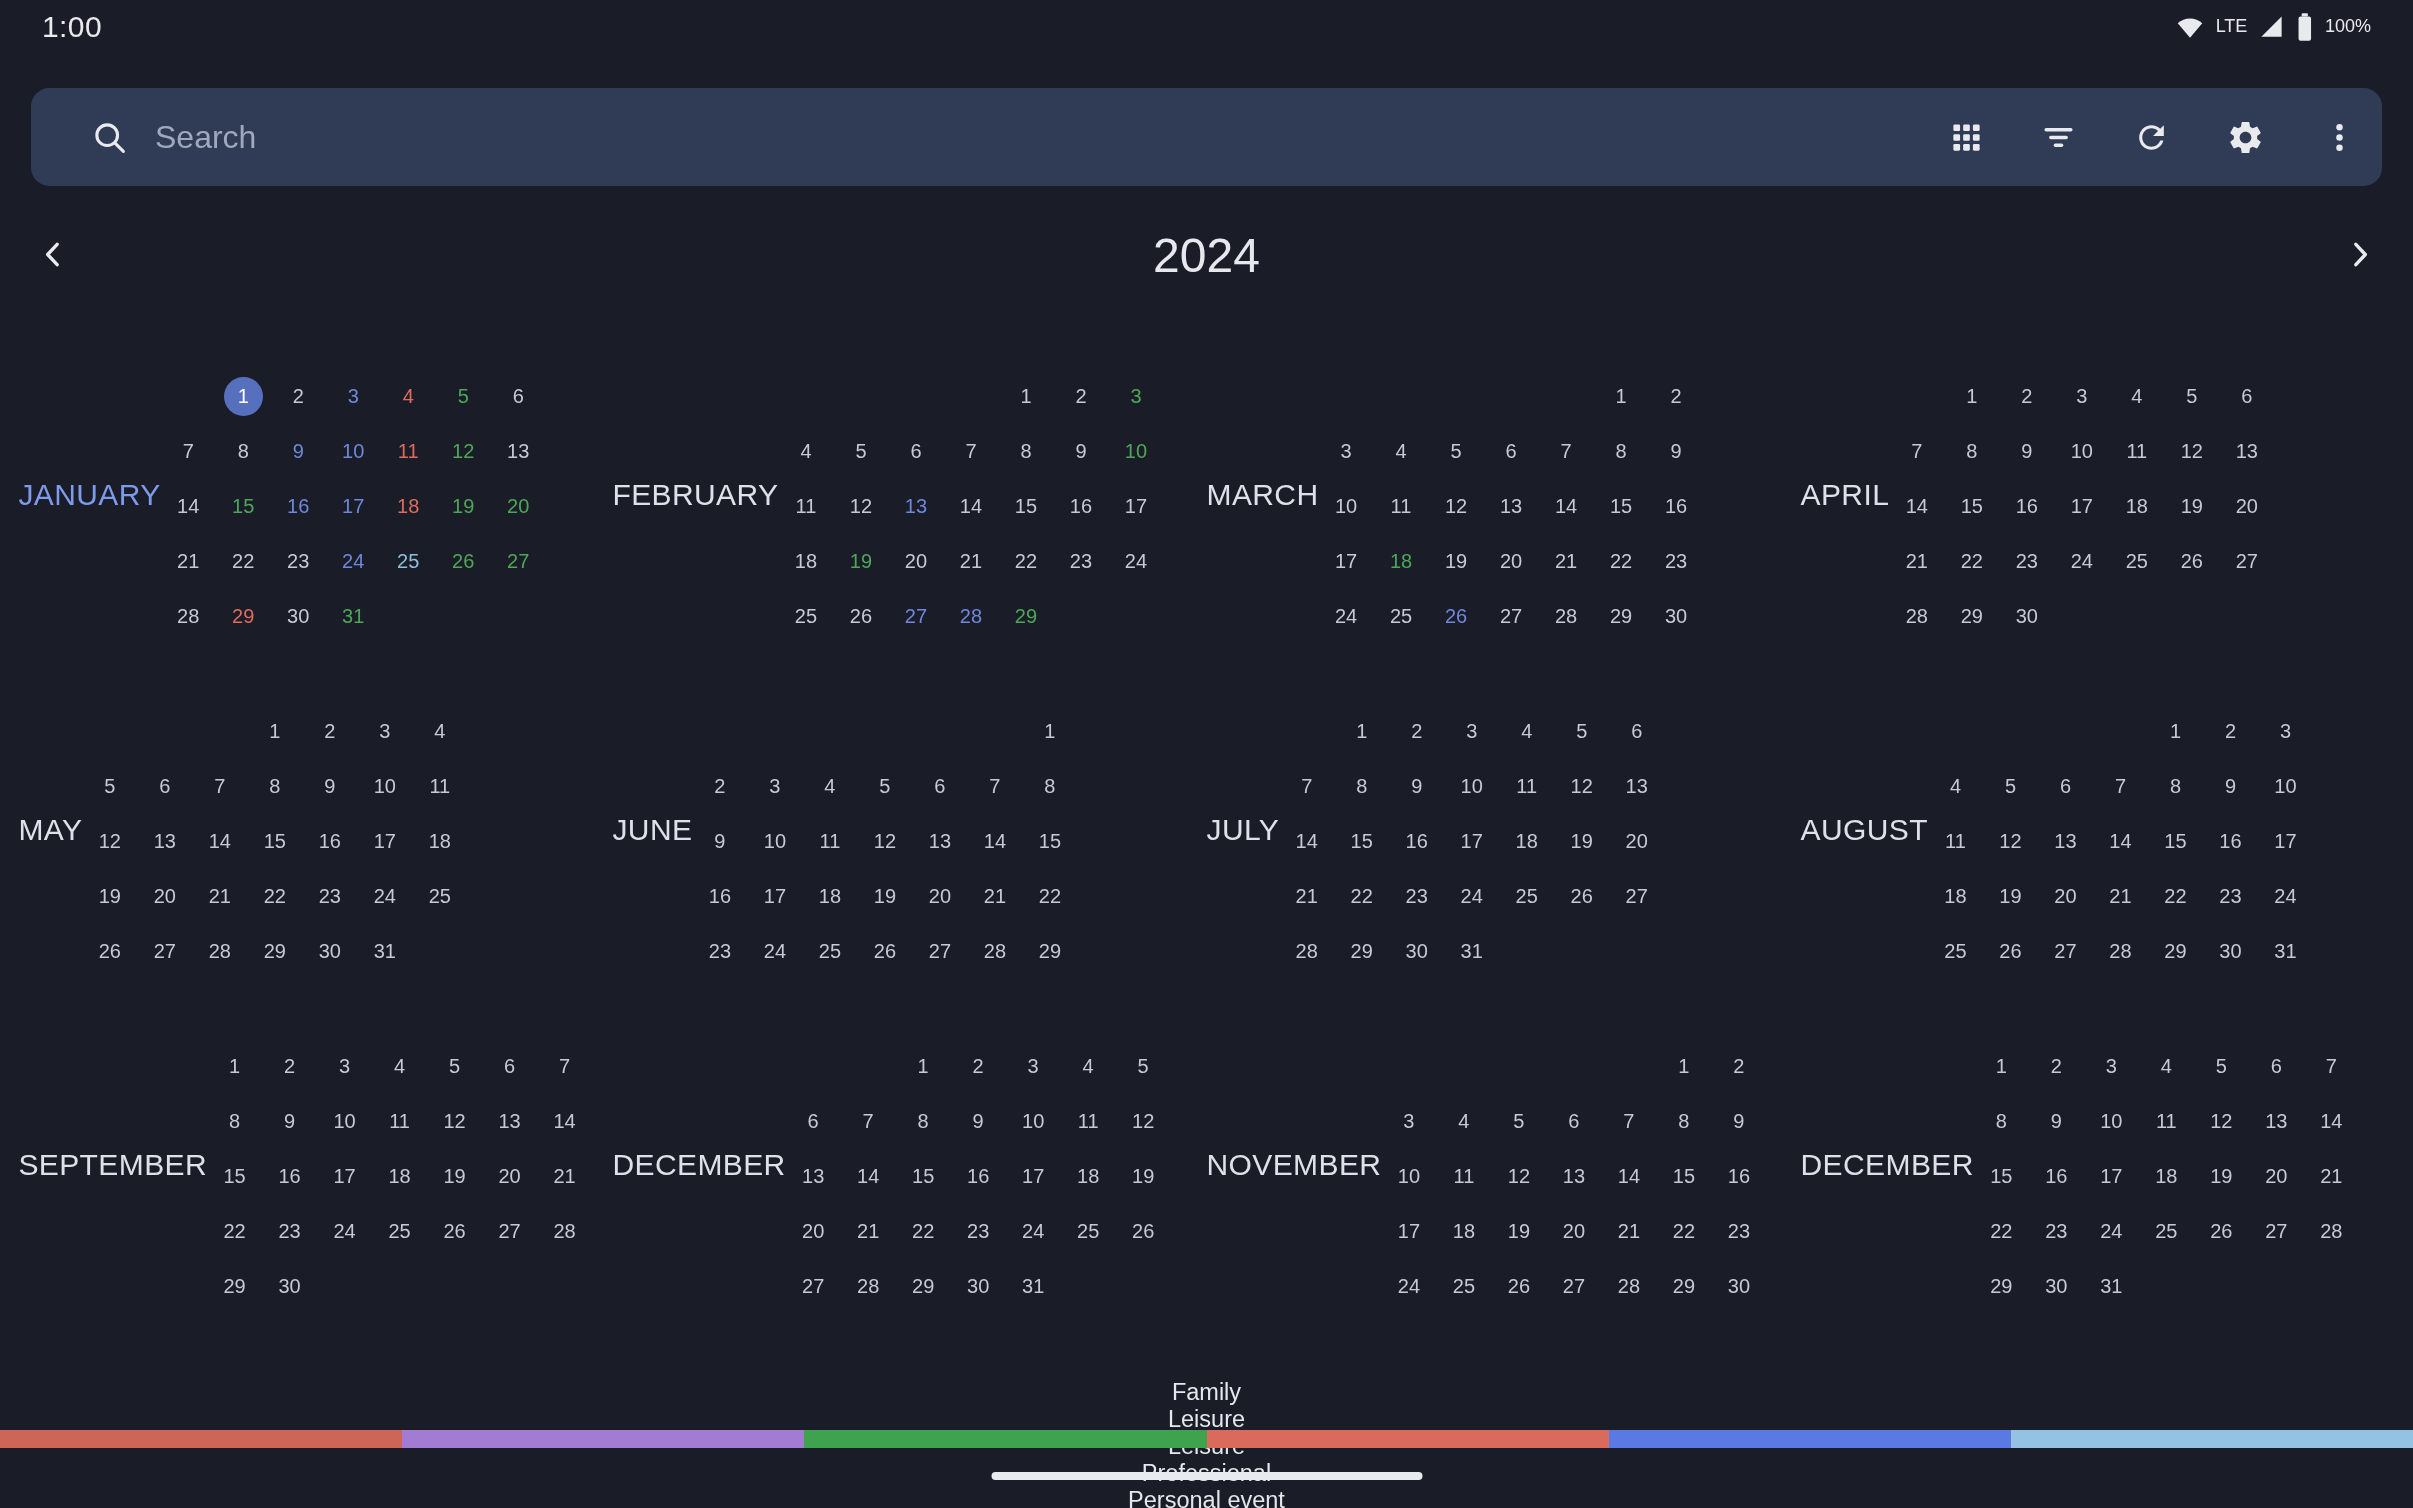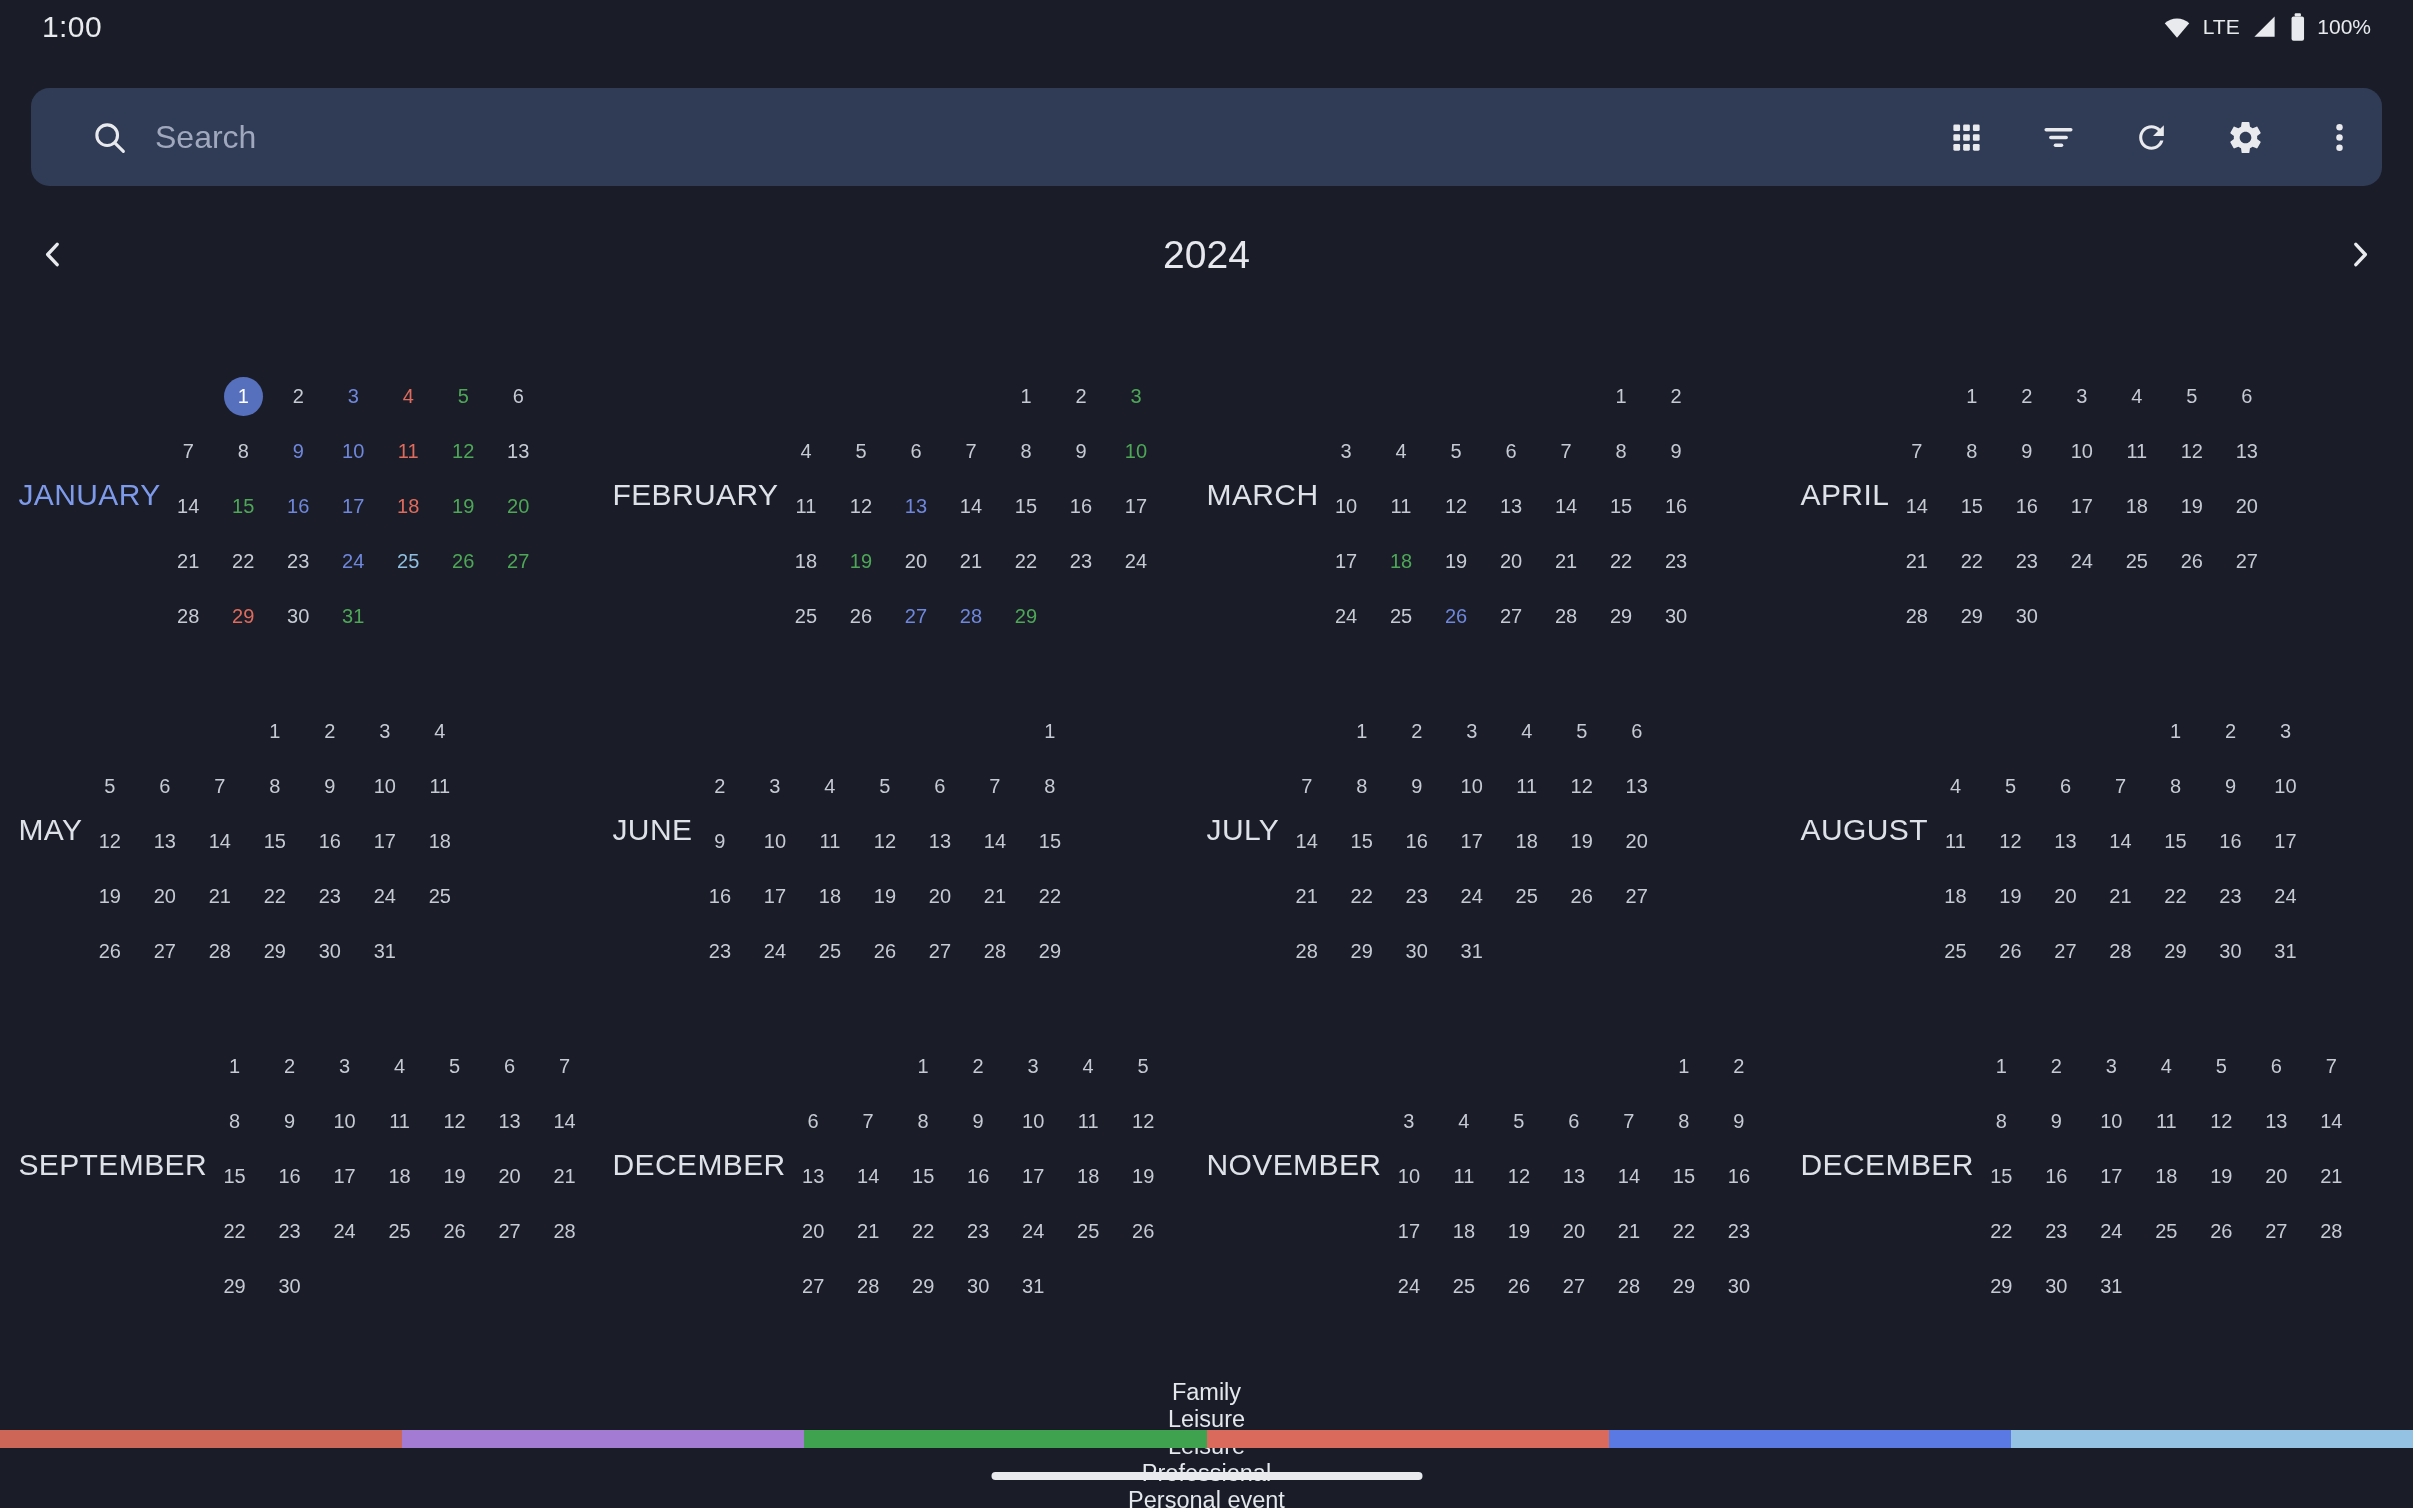--- a/index.html
+++ b/index.html
@@ -13,21 +13,21 @@
     overflow: hidden;
   }
 
   
   .status-bar {
     display: flex; justify-content: space-between; align-items: center;
     height: 47px; padding: 6.7px 42px 0; box-sizing: border-box;
   }
   .status-left { display: flex; align-items: center; }
   .status-time { font-size: 30px; font-weight: 500; letter-spacing: 0.4px; }
-  .status-right { display: flex; align-items: center; gap: 11px; font-size: 21px; font-weight: 500; }
+  .status-right { display: flex; align-items: center; gap: 11px; font-size: 18px; font-weight: 500; }
   .status-right svg { display: block; }
 
   
   .search-bar {
     position: absolute; left: 31px; right: 31px; top: 88px; height: 98px;
     background: var(--search-bar-bg, #303B56);
     border-radius: 18.4px;
     display: flex; align-items: center;
     padding: 0 24px 0 60px; box-sizing: border-box;
   }
@@ -42,21 +42,21 @@
   .tool-btn { background: none; border: none; padding: 0; margin: 0; display: flex; cursor: pointer; }
 
   
   .year-nav {
     position: absolute; top: 221px; left: 0; right: 0; height: 67px;
     display: flex; align-items: center; justify-content: space-between;
     padding: 0 36px; box-sizing: border-box;
   }
   .year-label {
     position: absolute; left: 50%; top: 50%; transform: translate(-50%, -50%);
-    font-size: 39px; color: #E6E8EE;
+    font-size: 48px; color: #E6E8EE;
   }
   .nav-btn { background: none; border: none; padding: 0; margin: 0; display: flex; cursor: pointer; }
 
   
   .year-grid {
     position: absolute; top: 327px; left: 0; right: 0;
     display: grid; grid-template-columns: repeat(4, 1fr);
     padding: 0 18.4px;
   }
   .month { display: flex; flex-direction: row; align-items: center; height: 335px; }

